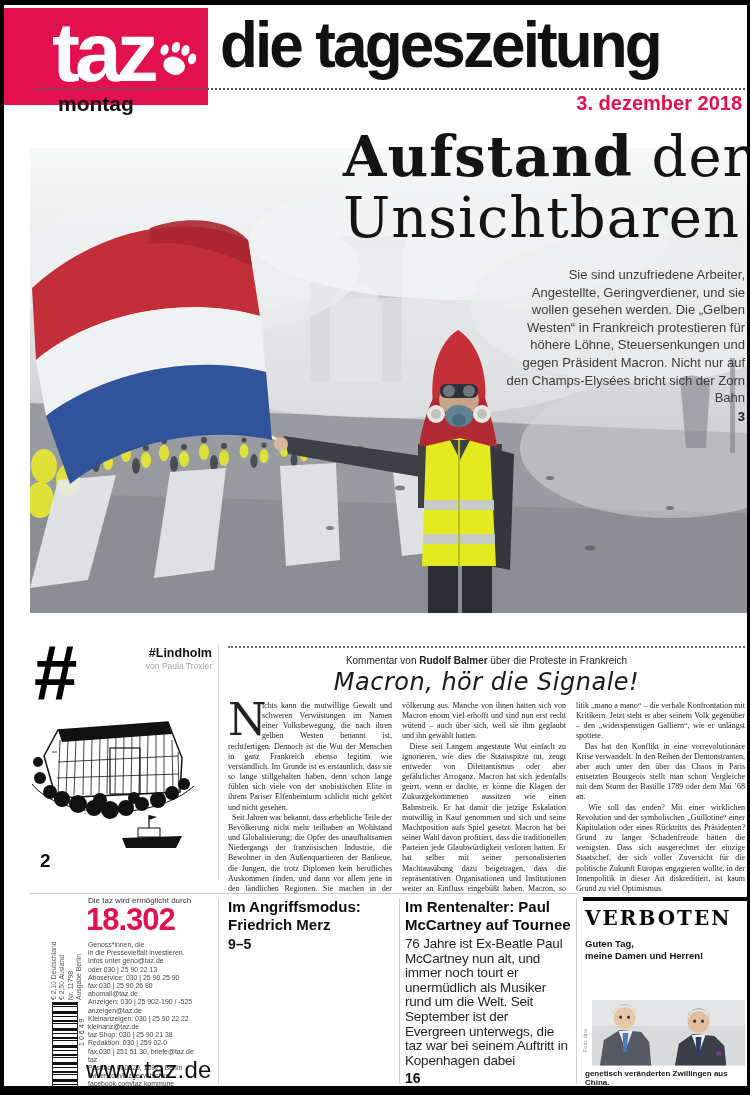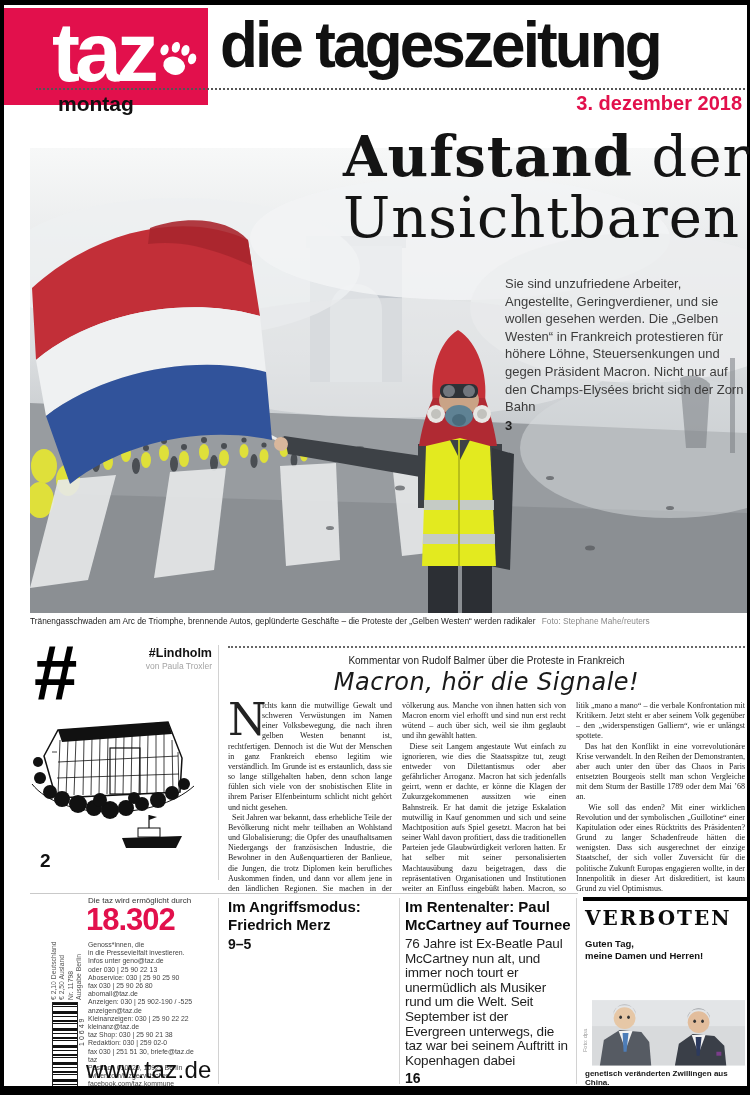--- a/index.html
+++ b/index.html
@@ -18,39 +18,39 @@
   .paw{position:absolute;left:148px;top:28px;}
   .weekday{left:58px;top:92px;font-size:21px;font-weight:bold;color:#111;}
   .paper-title{left:220px;top:8px;font-size:64px;font-weight:bold;letter-spacing:-3px;
                transform:scaleX(0.97);transform-origin:left top;white-space:nowrap;}
   .header-dots{left:36px;top:88px;width:709px;height:0;border-top:2px dotted #555;}
   .date{right:8px;top:92px;font-size:20px;font-weight:bold;color:#e2104c;}
   
   .headline{left:343px;top:126px;width:404px;font-family:"DejaVu Serif",serif;
             font-size:56px;line-height:61px;color:#141414;letter-spacing:1px;white-space:nowrap;}
   .headline b{font-weight:bold;}
-  .standfirst{left:505px;top:266px;width:240px;text-align:left;font-size:13px;
-              line-height:17.6px;color:#3c3c3c;margin-top:9px;}
+  .standfirst{left:505px;top:266px;width:240px;text-align:right;font-size:13px;
+              line-height:17.6px;color:#3c3c3c;}
   .lead-pageref{display:block;font-weight:bold;color:#222;margin-top:1px;}
   .photo{left:30px;top:148px;width:717px;height:465px;}
   .photo svg{display:block;width:100%;height:100%;}
   .caption-row{left:30px;top:616px;width:717px;font-size:8.3px;white-space:nowrap;overflow:hidden;color:#1c1c1c;}
   .caption-row .credit{color:#8a8a8a;margin-left:4px;}
   
   .hash{left:34px;top:634px;font-size:78px;font-weight:bold;line-height:78px;color:#000;}
   .lind-head{left:96px;top:646px;width:116px;text-align:right;}
   .lind-title{font-size:12.5px;font-weight:bold;color:#111;}
   .lind-by{font-size:8.5px;color:#a3a3a3;margin-top:1px;}
   .illus{left:30px;top:700px;width:168px;height:152px;}
   .lind-page{left:40px;top:850px;font-size:19px;font-weight:bold;}
   .vdiv{width:1px;background:#d2d2d2;}
   
   .comm-dots{left:228px;top:646px;width:517px;height:0;border-top:2px dotted #666;}
   .kicker{left:228px;top:655px;width:517px;text-align:center;font-size:10px;color:#222;}
-  .kicker b{font-weight:normal;}
+  .kicker b{font-weight:bold;}
   .comm-title{left:228px;top:668px;width:517px;text-align:center;font-family:"DejaVu Sans",sans-serif;
               font-style:italic;font-size:24px;letter-spacing:0.5px;color:#1a1a1a;}
   .col{top:701px;width:164px;height:192px;overflow:hidden;font-family:"Liberation Serif",serif;
        font-size:8px;line-height:10.15px;text-align:justify;color:#1b1b1b;}
   .coltext{white-space:pre-wrap;}
   .dropcap{float:left;width:34px;font-family:"DejaVu Serif",serif;font-size:44px;line-height:38px;
            font-weight:400;color:#222;}
   
   .hrule{left:30px;top:893px;width:548px;height:1px;background:#c9c9c9;}
   .edition{left:50px;top:912px;width:34px;height:88px;}
@@ -232,24 +232,20 @@
 
   <div class="abs headline">
     <div><b>Aufstand</b><span> der</span></div>
     <div>Unsichtbaren</div>
   </div>
   <div class="abs standfirst">
     <span>Sie sind unzufriedene Arbeiter, Angestellte, Geringverdiener, und sie wollen gesehen werden. Die „Gelben Westen“ in Frankreich protestieren für höhere Löhne, Steuersenkungen und gegen Präsident Macron. Nicht nur auf den Champs-Elysées bricht sich der Zorn Bahn</span>
     <span class="lead-pageref">3</span>
   </div>
 
-  <div class="abs caption-row">
-    <span>Tränengasschwaden am Arc de Triomphe, brennende Autos, geplünderte Geschäfte – die Proteste der „Gelben Westen“ werden radikaler</span>
-    <span class="credit">Foto: Stephane Mahe/reuters</span>
-  </div>
 
   <div class="abs hash">#</div>
   <div class="abs lind-head">
     <div class="lind-title">#Lindholm</div>
     <div class="lind-by">von Paula Troxler</div>
   </div>
   <div class="abs illus">
     <svg viewBox="0 0 168 152" width="168" height="152">
       <path d="M2,84 C30,120 124,122 164,86" stroke="#111" fill="none" stroke-width="1"></path>
       <path d="M28,30 L138,22 L152,58 L150,92 L26,98 L14,56 Z" fill="#fff" stroke="#111" stroke-width="1.5"></path>

